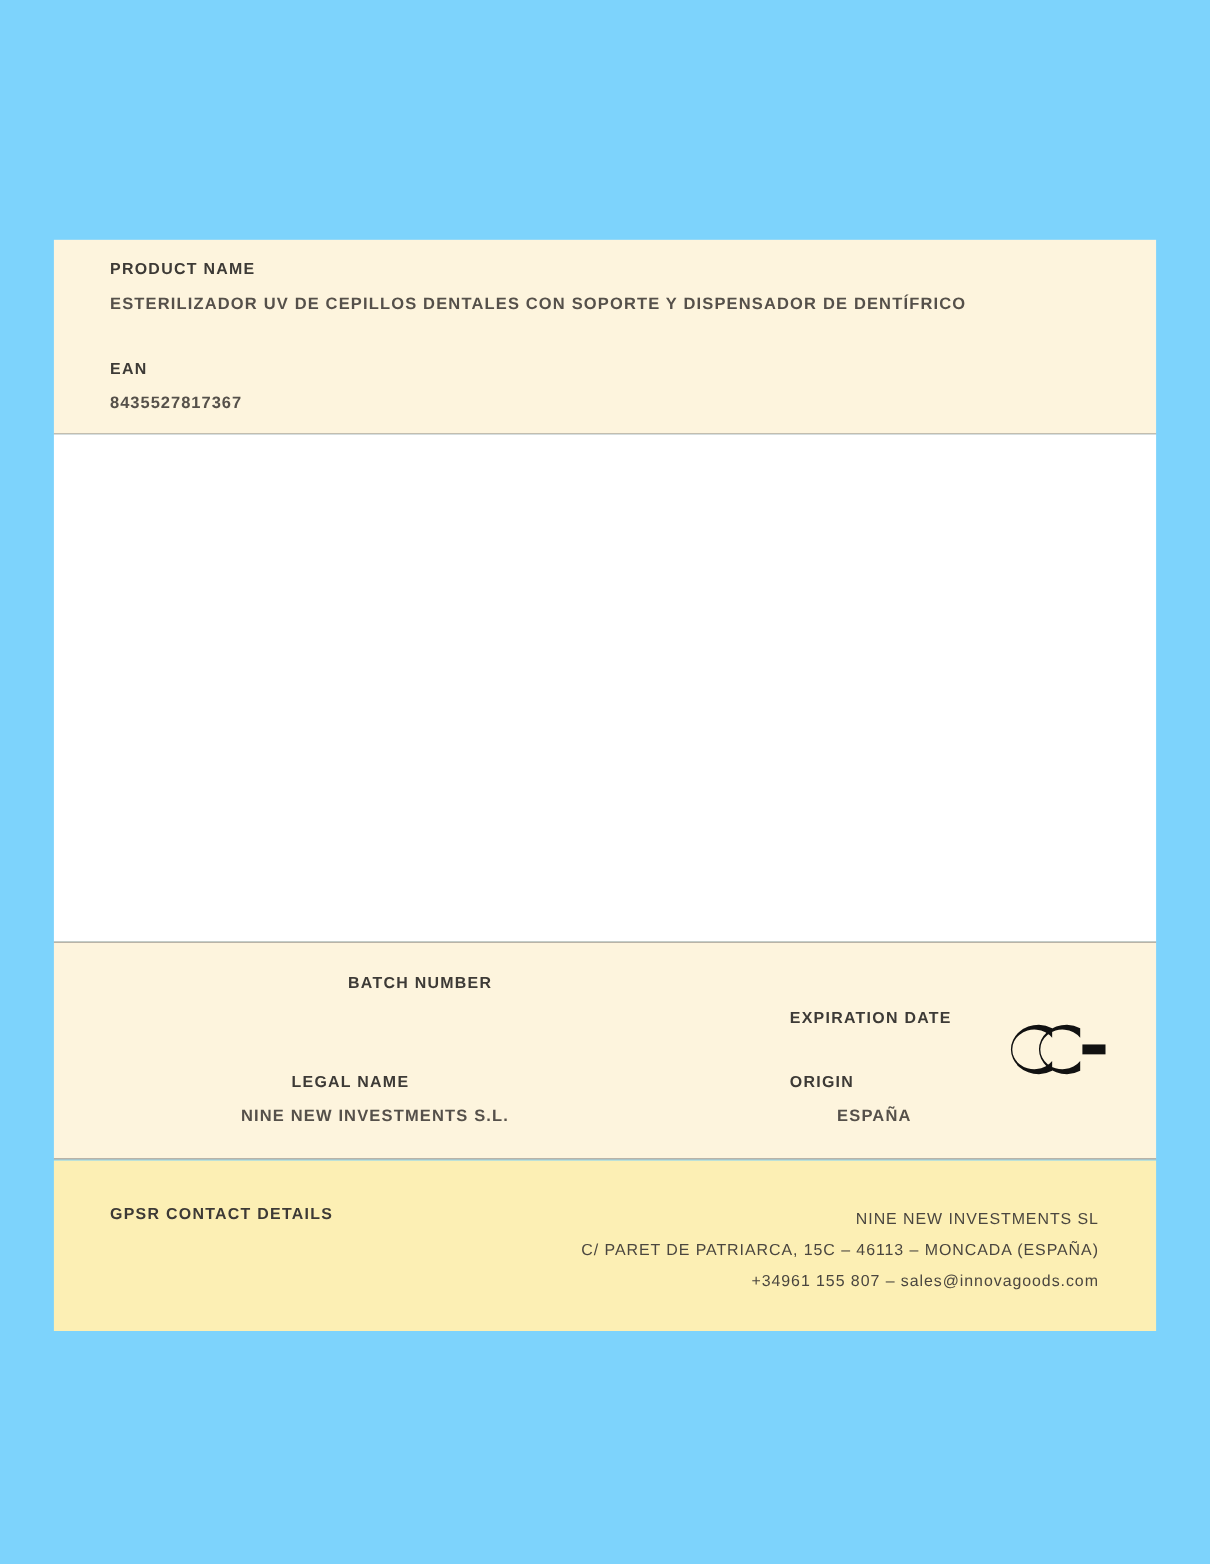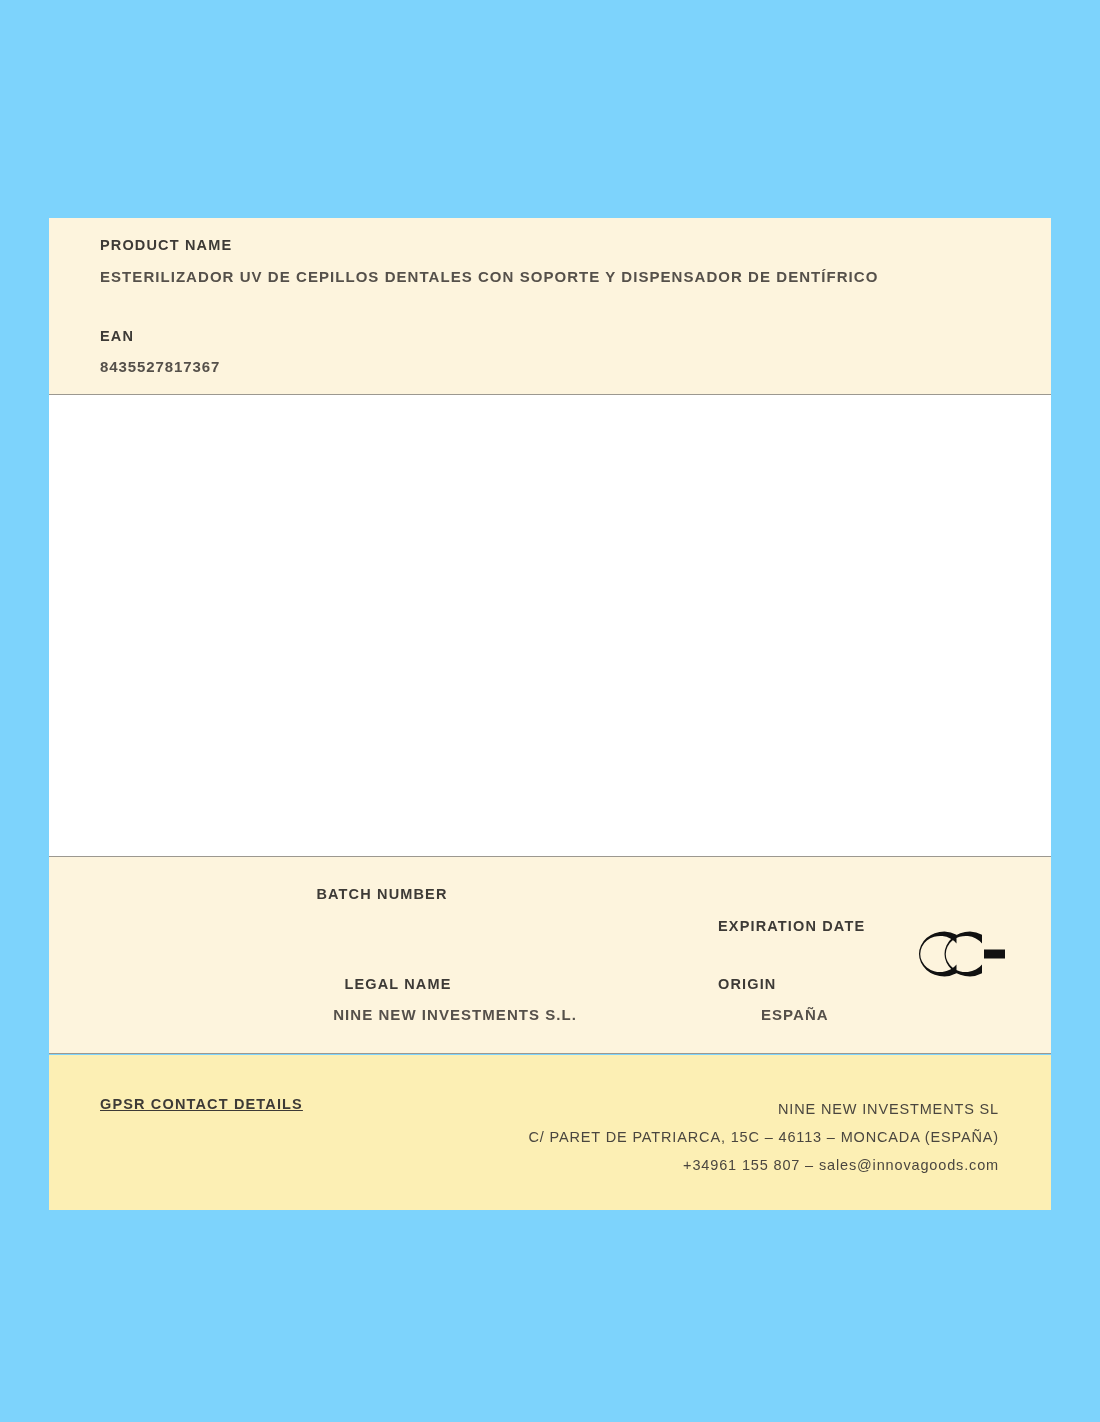--- a/index.html
+++ b/index.html
@@ -118,31 +118,31 @@
     top: 29px;
     margin-top: 32px;
   }
   .info-block .exp-value {
     position: absolute;
     left: 669px;
     top: 58px;
   }
   .info-block .legal-label {
     position: absolute;
-    left: 228px;
+    left: 216px;
     top: 119px;
     width: 242px;
-    text-align: center;
+    text-align: left;
   }
   .info-block .legal-value {
     position: absolute;
     left: 170px;
     top: 149px;
     width: 358px;
-    text-align: right;
+    text-align: left;
   }
   .info-block .origin-label {
     position: absolute;
     left: 669px;
     top: 119px;
   }
   .info-block .origin-value {
     position: absolute;
     left: 712px;
     top: 149px;
@@ -166,21 +166,20 @@
     left: 49px;
     top: 1055px;
     width: 1002px;
     height: 155px;
     background: #fcefb4;
   }
   .gpsr-block .gpsr-label {
     position: absolute;
     left: 51px;
     top: 41px;
-    text-decoration: underline;
   }
   .gpsr-lines {
     position: absolute;
     right: 52px;
     top: 40px;
     text-align: right;
     margin-left: 36px;
   }
   .gpsr-lines div {
     font-size: 14.5px;

